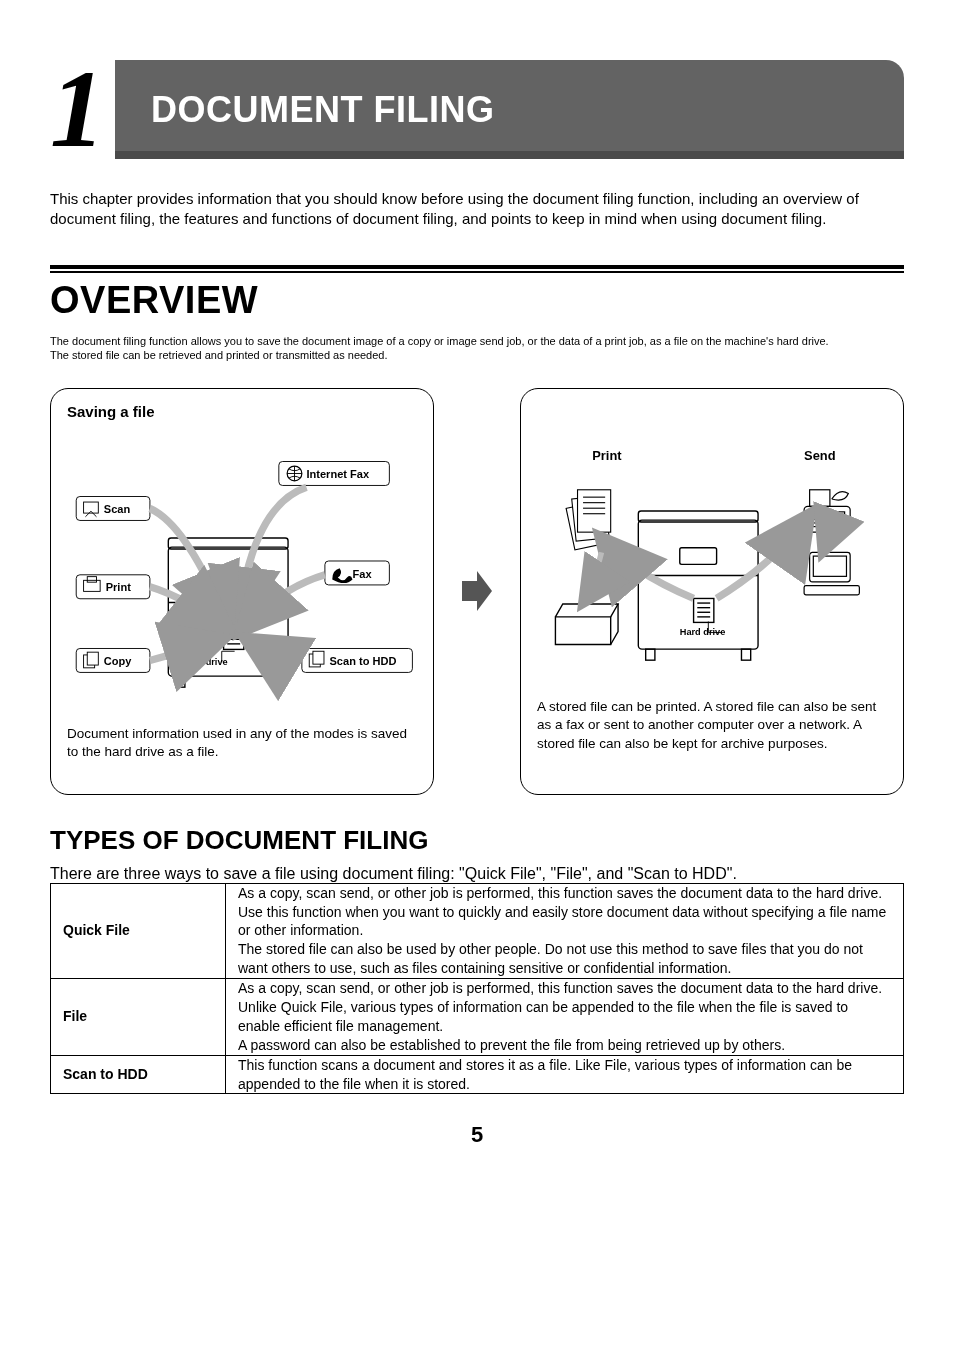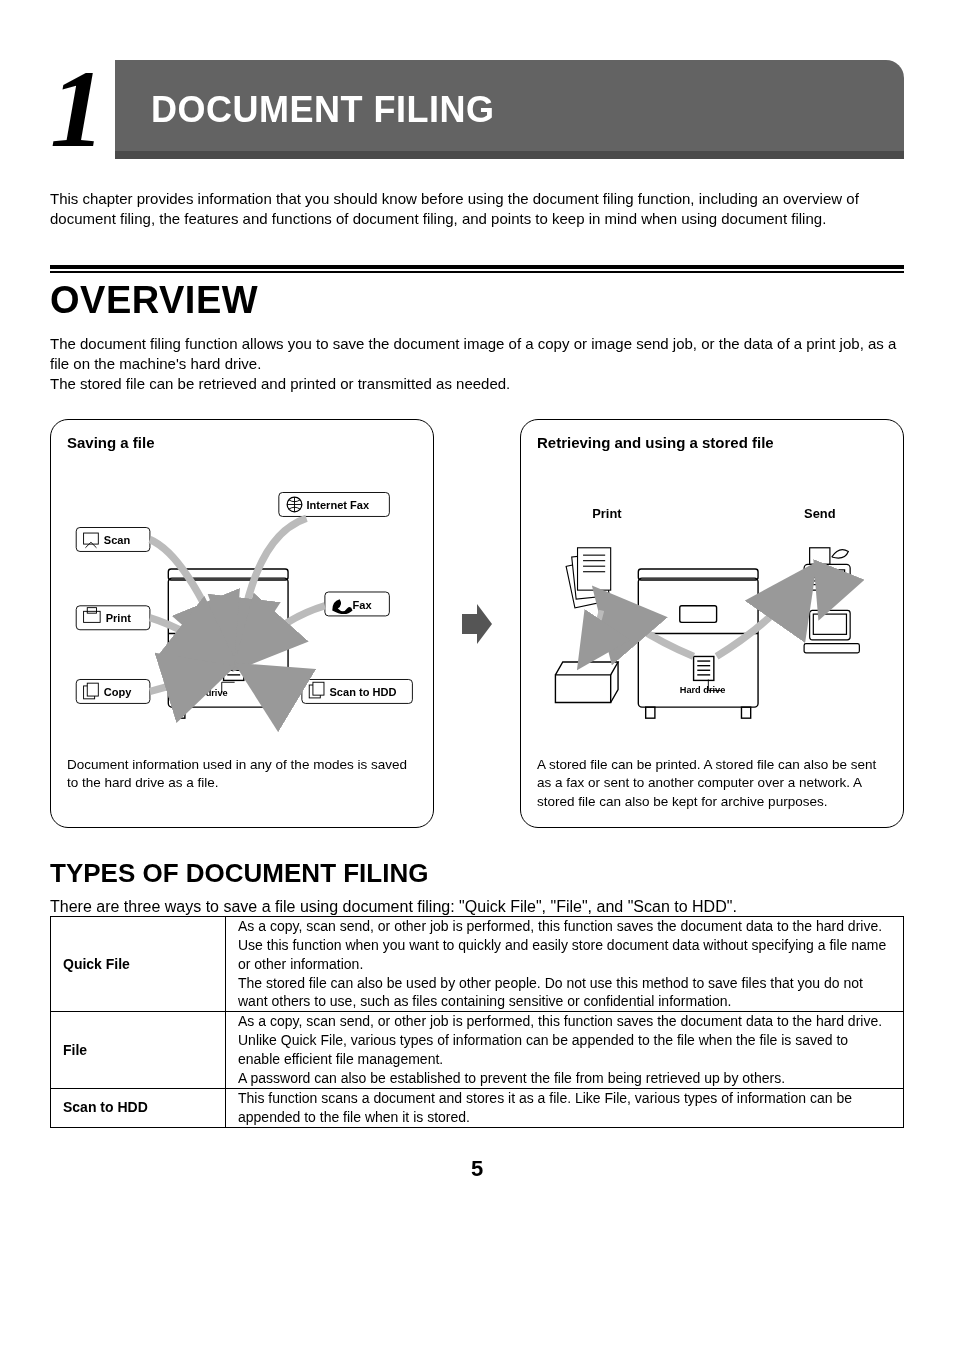--- a/index.html
+++ b/index.html
@@ -54,35 +54,35 @@
     height: 8px;
     margin-bottom: 6px;
   }
   .section-title {
     font-size: 38px;
     font-weight: bold;
     letter-spacing: 0.5px;
     margin-bottom: 12px;
   }
   .section-text {
-    font-size: 15px;
+    font-size: 11px;
     line-height: 1.35;
     margin-bottom: 25px;
   }
   .diagrams-row {
     display: flex;
     gap: 28px;
     margin-bottom: 30px;
     align-items: stretch;
   }
   .diagram-box {
     flex: 1;
     border: 1.5px solid #000;
     border-radius: 18px;
-    padding: 14px 16px 16px 16px;
+    padding: 14px 16px 32px 16px;
     position: relative;
   }
   .diagram-title {
     font-weight: bold;
     font-size: 15px;
     margin-bottom: 10px;
   }
   .diagram-illustration {
     width: 100%;
     height: 285px;
@@ -231,21 +231,20 @@
     <p class="diagram-caption">Document information used in any of the modes is saved to the hard drive as a file.</p>
   </div>
 
   <div class="mid-arrow">
     <svg width="30" height="40" viewBox="0 0 30 40">
       <path d="M0 10 L15 10 L15 0 L30 20 L15 40 L15 30 L0 30 Z" fill="#555"></path>
     </svg>
   </div>
 
   <div class="diagram-box">
-    <div class="diagram-title">Retrieving and using a stored file</div>
 
     <svg class="diagram-illustration" viewBox="0 0 380 285">
       <defs>
         <marker id="greyB" markerWidth="10" markerHeight="10" refX="8" refY="5" orient="auto">
           <path d="M0,0 L10,5 L0,10 Z" fill="#999"></path>
         </marker>
       </defs>
 
       <text x="60" y="50" font-size="14" font-weight="bold">Print</text>
       <text x="290" y="50" font-size="14" font-weight="bold">Send</text>

